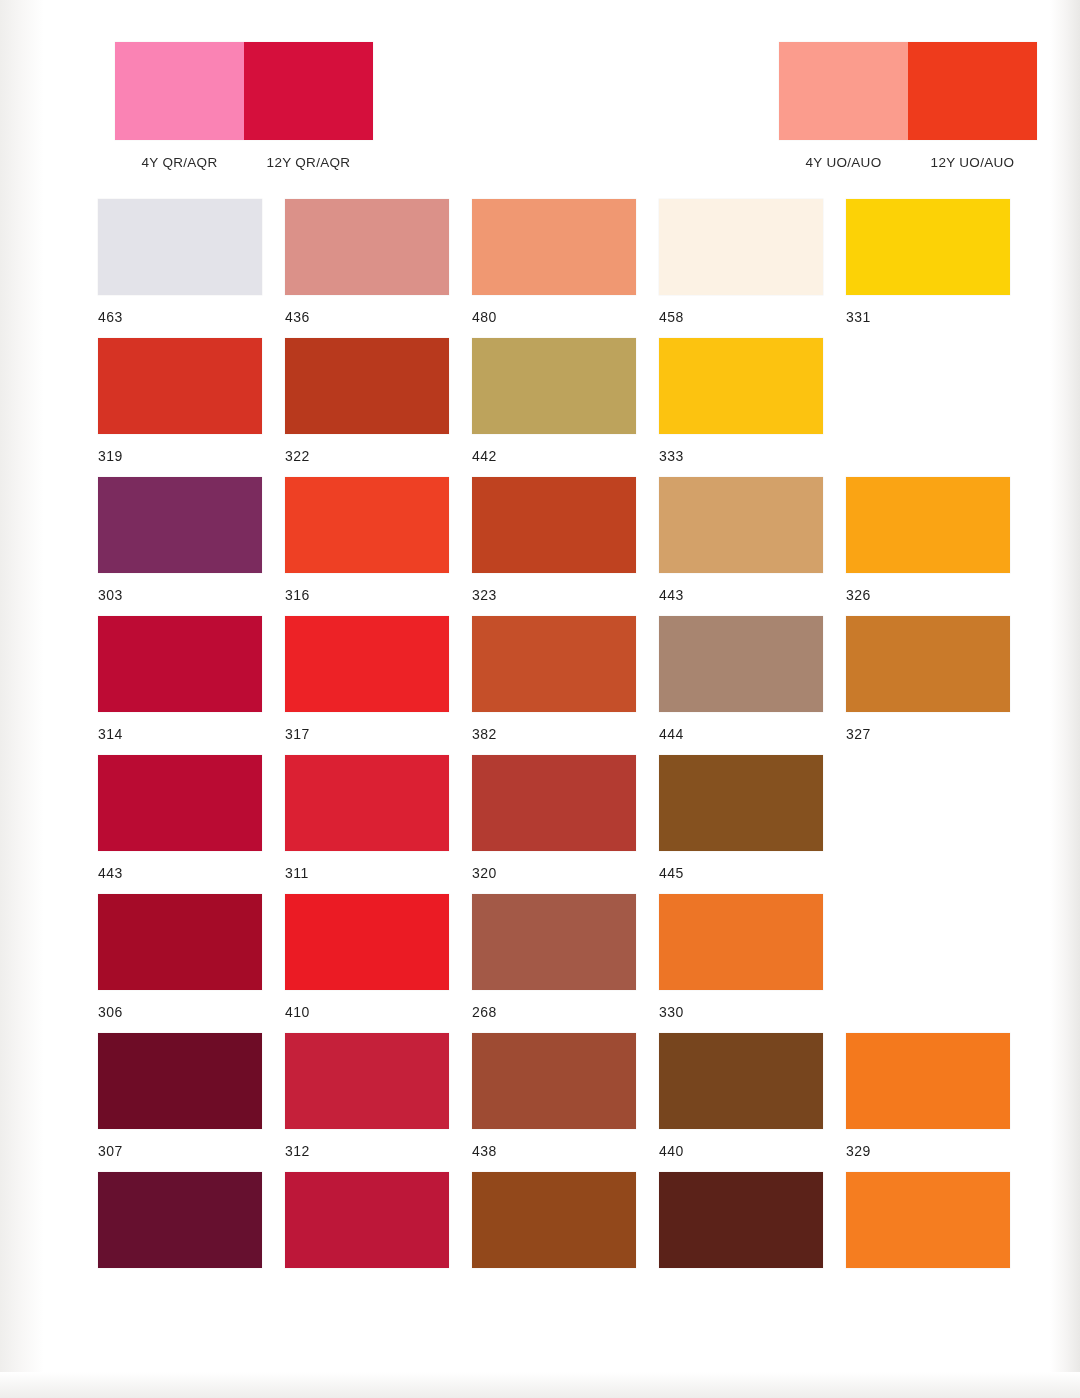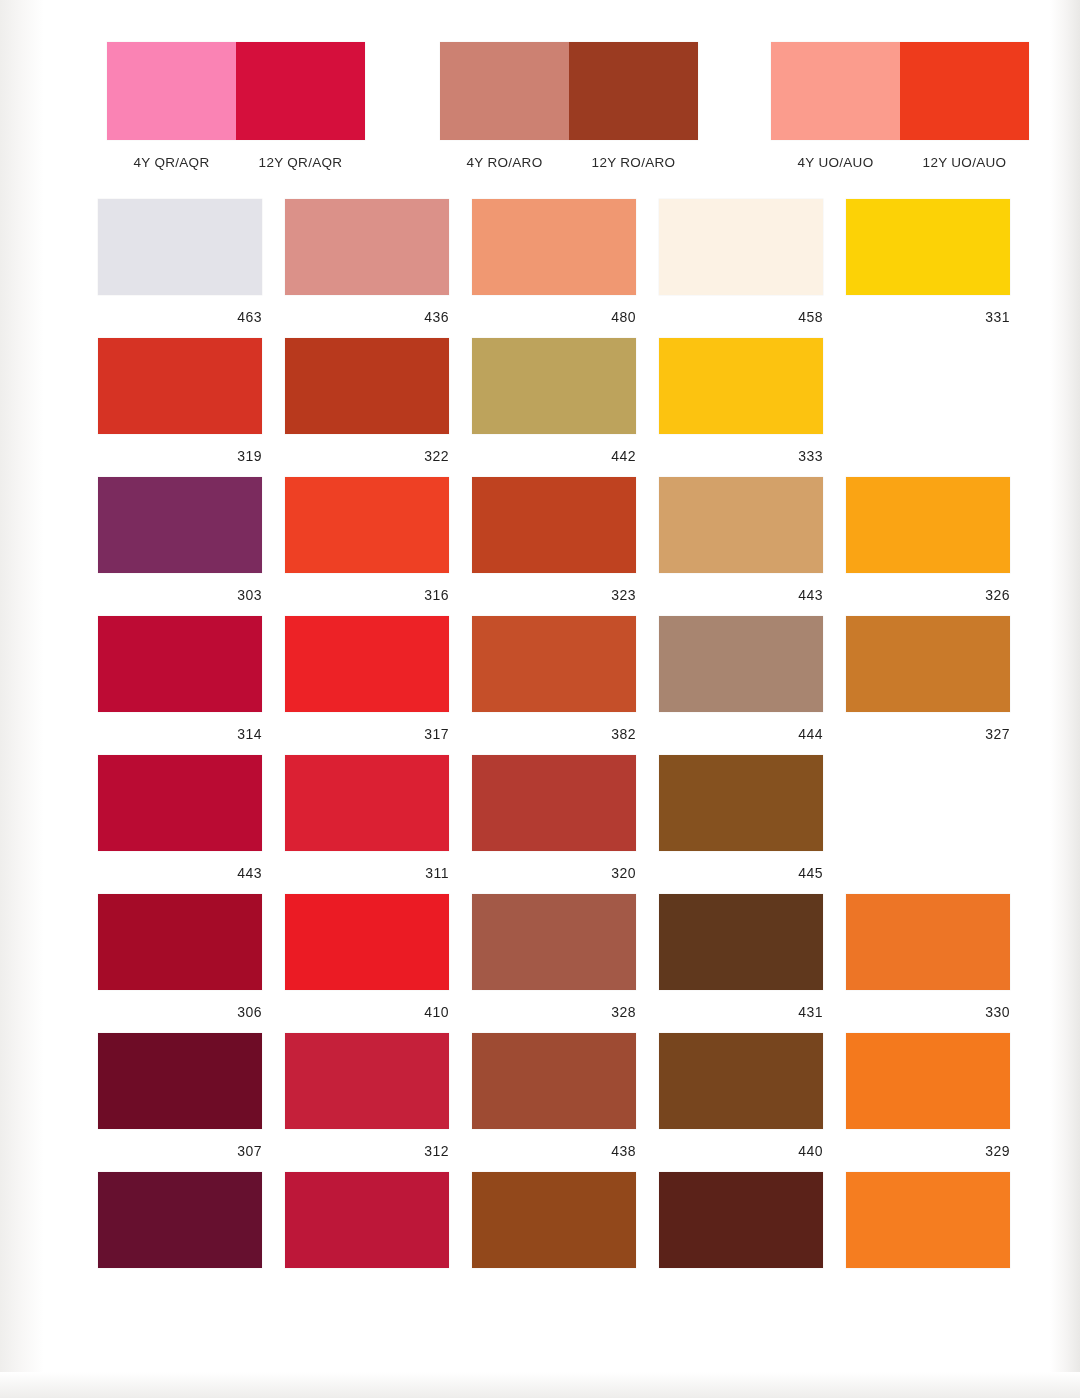--- a/index.html
+++ b/index.html
@@ -39,21 +39,21 @@
     position: absolute;
     left: 0; bottom: 0;
     width: 1080px; height: 26px;
     background: linear-gradient(to top, #eeedeb 0%, #ffffff 100%);
     pointer-events: none;
   }
 
   
   .header-row {
     position: absolute;
-    left: 4px; top: 0;
+    left: 12px; top: 0;
     width: 885px;
     height: 190px;
   }
   .pair-group {
     position: absolute;
     top: 42px;
   }
   .pair-swatches {
     display: flex;
     height: 98px;
@@ -84,21 +84,21 @@
   }
   .grid-row {
     display: flex;
     margin-bottom: 0px;
   }
   .cell {
     width: 164px;
     margin-right: 23px;
     display: flex;
     flex-direction: column;
-    align-items: flex-end;
+    align-items: flex-start;
   }
   .cell:last-child { margin-right: 0; }
   .swatch {
     width: 164px;
     height: 96px;
     box-shadow: 0 0 0 0.5px rgba(0,0,0,0.05);
   }
   .swatch-label {
     font-size: 14px;
     color: #1f1f1f;
@@ -121,30 +121,20 @@
       <div class="pair-group" style="left: 103px; width: 258px;">
         <div class="pair-swatches">
           <div class="pair-half" style="width: 129px; background: rgb(250, 131, 180);"></div>
           <div class="pair-half" style="width: 129px; background: rgb(213, 15, 60);"></div>
         </div>
         <div class="pair-labels">
           <div class="pair-label" style="width: 129px;">4Y QR/AQR</div>
           <div class="pair-label" style="width: 129px;">12Y QR/AQR</div>
         </div>
       </div>
-      <div class="pair-group" style="left: 436px; width: 258px;">
-        <div class="pair-swatches">
-          <div class="pair-half" style="width: 129px; background: rgb(204, 129, 114);"></div>
-          <div class="pair-half" style="width: 129px; background: rgb(155, 59, 33);"></div>
-        </div>
-        <div class="pair-labels">
-          <div class="pair-label" style="width: 129px;">4Y RO/ARO</div>
-          <div class="pair-label" style="width: 129px;">12Y RO/ARO</div>
-        </div>
-      </div>
       <div class="pair-group" style="left: 767px; width: 258px;">
         <div class="pair-swatches">
           <div class="pair-half" style="width: 129px; background: rgb(251, 156, 141);"></div>
           <div class="pair-half" style="width: 129px; background: rgb(238, 59, 28);"></div>
         </div>
         <div class="pair-labels">
           <div class="pair-label" style="width: 129px;">4Y UO/AUO</div>
           <div class="pair-label" style="width: 129px;">12Y UO/AUO</div>
         </div>
       </div>
@@ -257,25 +247,21 @@
         <div class="cell">
           <div class="swatch" style="background: rgb(165, 11, 40);"></div>
           <div class="swatch-label">306</div>
         </div>
         <div class="cell">
           <div class="swatch" style="background: rgb(235, 27, 36);"></div>
           <div class="swatch-label">410</div>
         </div>
         <div class="cell">
           <div class="swatch" style="background: rgb(163, 89, 71);"></div>
-          <div class="swatch-label">328</div>
-        </div>
-        <div class="cell">
-          <div class="swatch" style="background: rgb(96, 56, 29);"></div>
-          <div class="swatch-label">431</div>
+          <div class="swatch-label">268</div>
         </div>
         <div class="cell">
           <div class="swatch" style="background: rgb(237, 117, 38);"></div>
           <div class="swatch-label">330</div>
         </div>
       </div>
       <div class="grid-row">
         <div class="cell">
           <div class="swatch" style="background: rgb(110, 12, 38);"></div>
           <div class="swatch-label">307</div>

